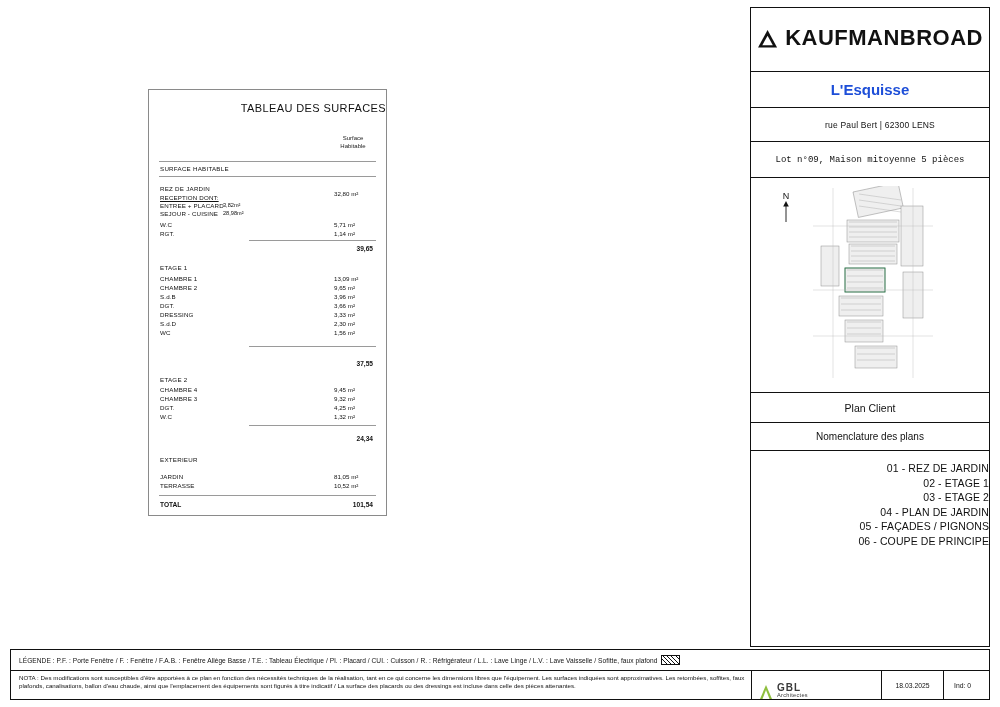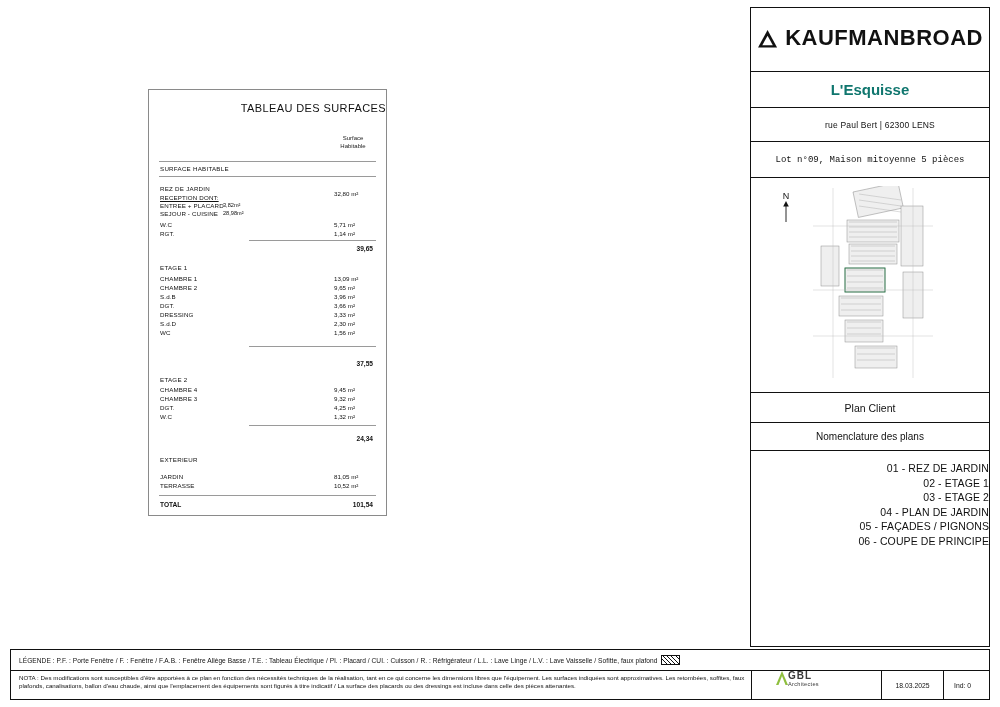--- a/index.html
+++ b/index.html
@@ -67,21 +67,21 @@
   }
   .rp-title {
     height: 36px;
     display: flex;
     align-items: center;
     justify-content: center;
   }
   .rp-title span {
     font-size: 15px;
     font-weight: bold;
-    color: #0f766e;
+    color: #1d4ed8;
   }
   .rp-address {
     height: 34px;
     display: flex;
     align-items: center;
     justify-content: center;
   }
   .rp-address span {
     font-size: 8.5px;
     color: #111;
@@ -195,22 +195,23 @@
     padding: 3px 6px 0 8px;
     font-size: 6.2px;
     line-height: 8.2px;
     color: #111;
     box-sizing: border-box;
   }
   #gbl-cell {
     flex: 0 0 130px;
     border-left: 1px solid #111;
     display: flex;
-    align-items: flex-start;
-    padding-left: 24px;
+    align-items: flex-end;
+    padding-left: 8px;
+    gap: 5px;
     box-sizing: border-box;
   }
   .gbl-mark { width: 12px; height: 14px; display:block; }
   .gbl-type { display: flex; flex-direction: column; line-height: 1.05; }
   .gbl-type .g1 { font-size: 10px; font-weight: bold; color: #3a3a3a; letter-spacing: 1px;}
   .gbl-type .g2 { font-size: 5.6px; color: #3a3a3a; letter-spacing: 0.3px;}
   #date-cell {
     flex: 0 0 62px;
     border-left: 1px solid #111;
     display: flex;

